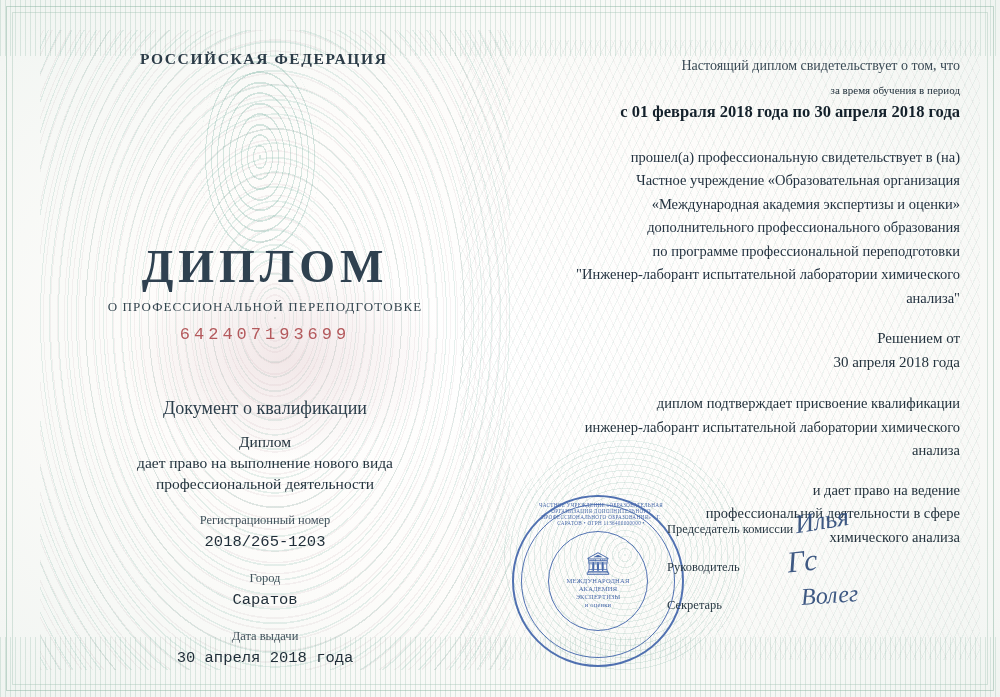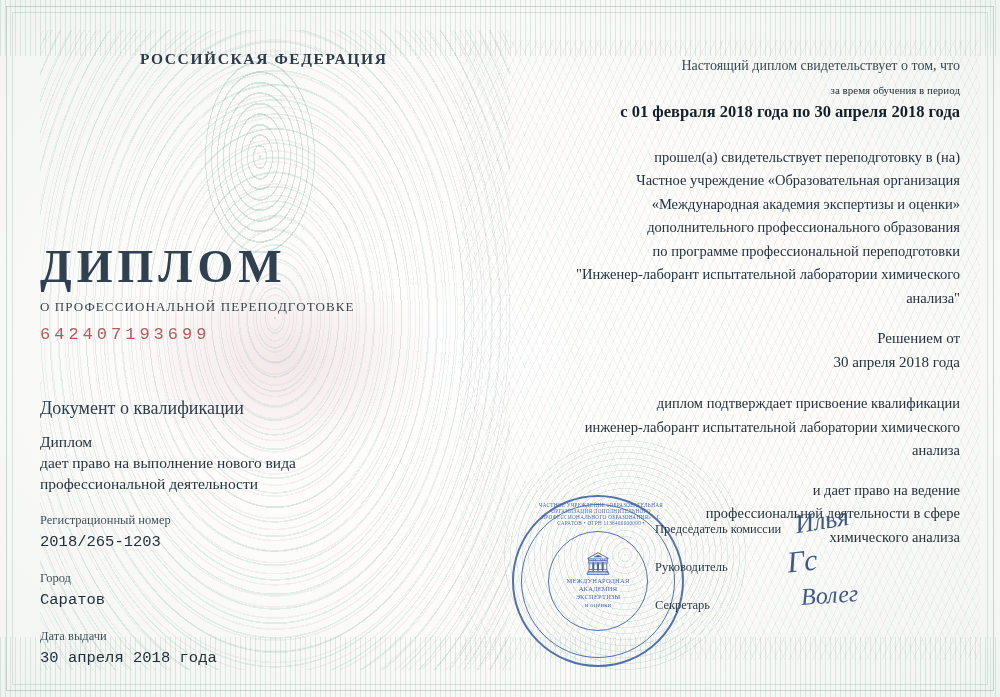--- a/index.html
+++ b/index.html
@@ -156,21 +156,21 @@
     font-family: Liberation Serif, serif;
     font-weight: 700;
   }
 
   
   .left-col {
     position: absolute;
     left: 40px;
     top: 240px;
     width: 450px;
-    text-align: left;
+    text-align: center;
     color: #2b3b47;
   }
   .diploma-word {
     font-size: 46px;
     letter-spacing: 5px;
     font-weight: 700;
     color: #2f4150;
     font-family: "Liberation Serif", serif;
   }
   .diploma-sub {
@@ -268,21 +268,21 @@
     left: 655px;
     top: 516px;
     width: 300px;
     color: #2a3a45;
     font-size: 12.5px;
   }
   .sign-row {
     position: relative;
     height: 38px;
   }
-  .sign-label { position: absolute; left: 0; top: 6px; }
+  .sign-label { position: absolute; left: 12px; top: 6px; }
   .sign-mark {
     position: absolute;
     left: 140px;
     top: -10px;
     font-family: "Liberation Serif", serif;
     font-size: 26px;
     font-style: italic;
     color: #2f4c7a;
     transform: rotate(-9deg);
     opacity: .92;
@@ -391,21 +391,21 @@
       <div class="small-label">Дата выдачи</div>
       <div class="value-line">30 апреля 2018 года</div>
     </div>
 
     <div class="right-col">
       <div class="r-intro">Настоящий диплом свидетельствует о том, что</div>
       <div class="r-period-label">за время обучения в период</div>
       <div class="r-period">с 01 февраля 2018 года по 30 апреля 2018 года</div>
 
       <div class="r-block">
-        <div>прошел(а) свидетельствует переподготовку в (на)</div>
+        <div>прошел(а) профессиональную свидетельствует в (на)</div>
         <div>Частное учреждение «Образовательная организация</div>
         <div>«Международная академия экспертизы и оценки»</div>
         <div>дополнительного профессионального образования</div>
         <div>по программе профессиональной переподготовки</div>
         <div>"Инженер-лаборант испытательной лаборатории химического</div>
         <div>анализа"</div>
       </div>
 
       <div class="r-decision">
         <div>Решением от</div>

